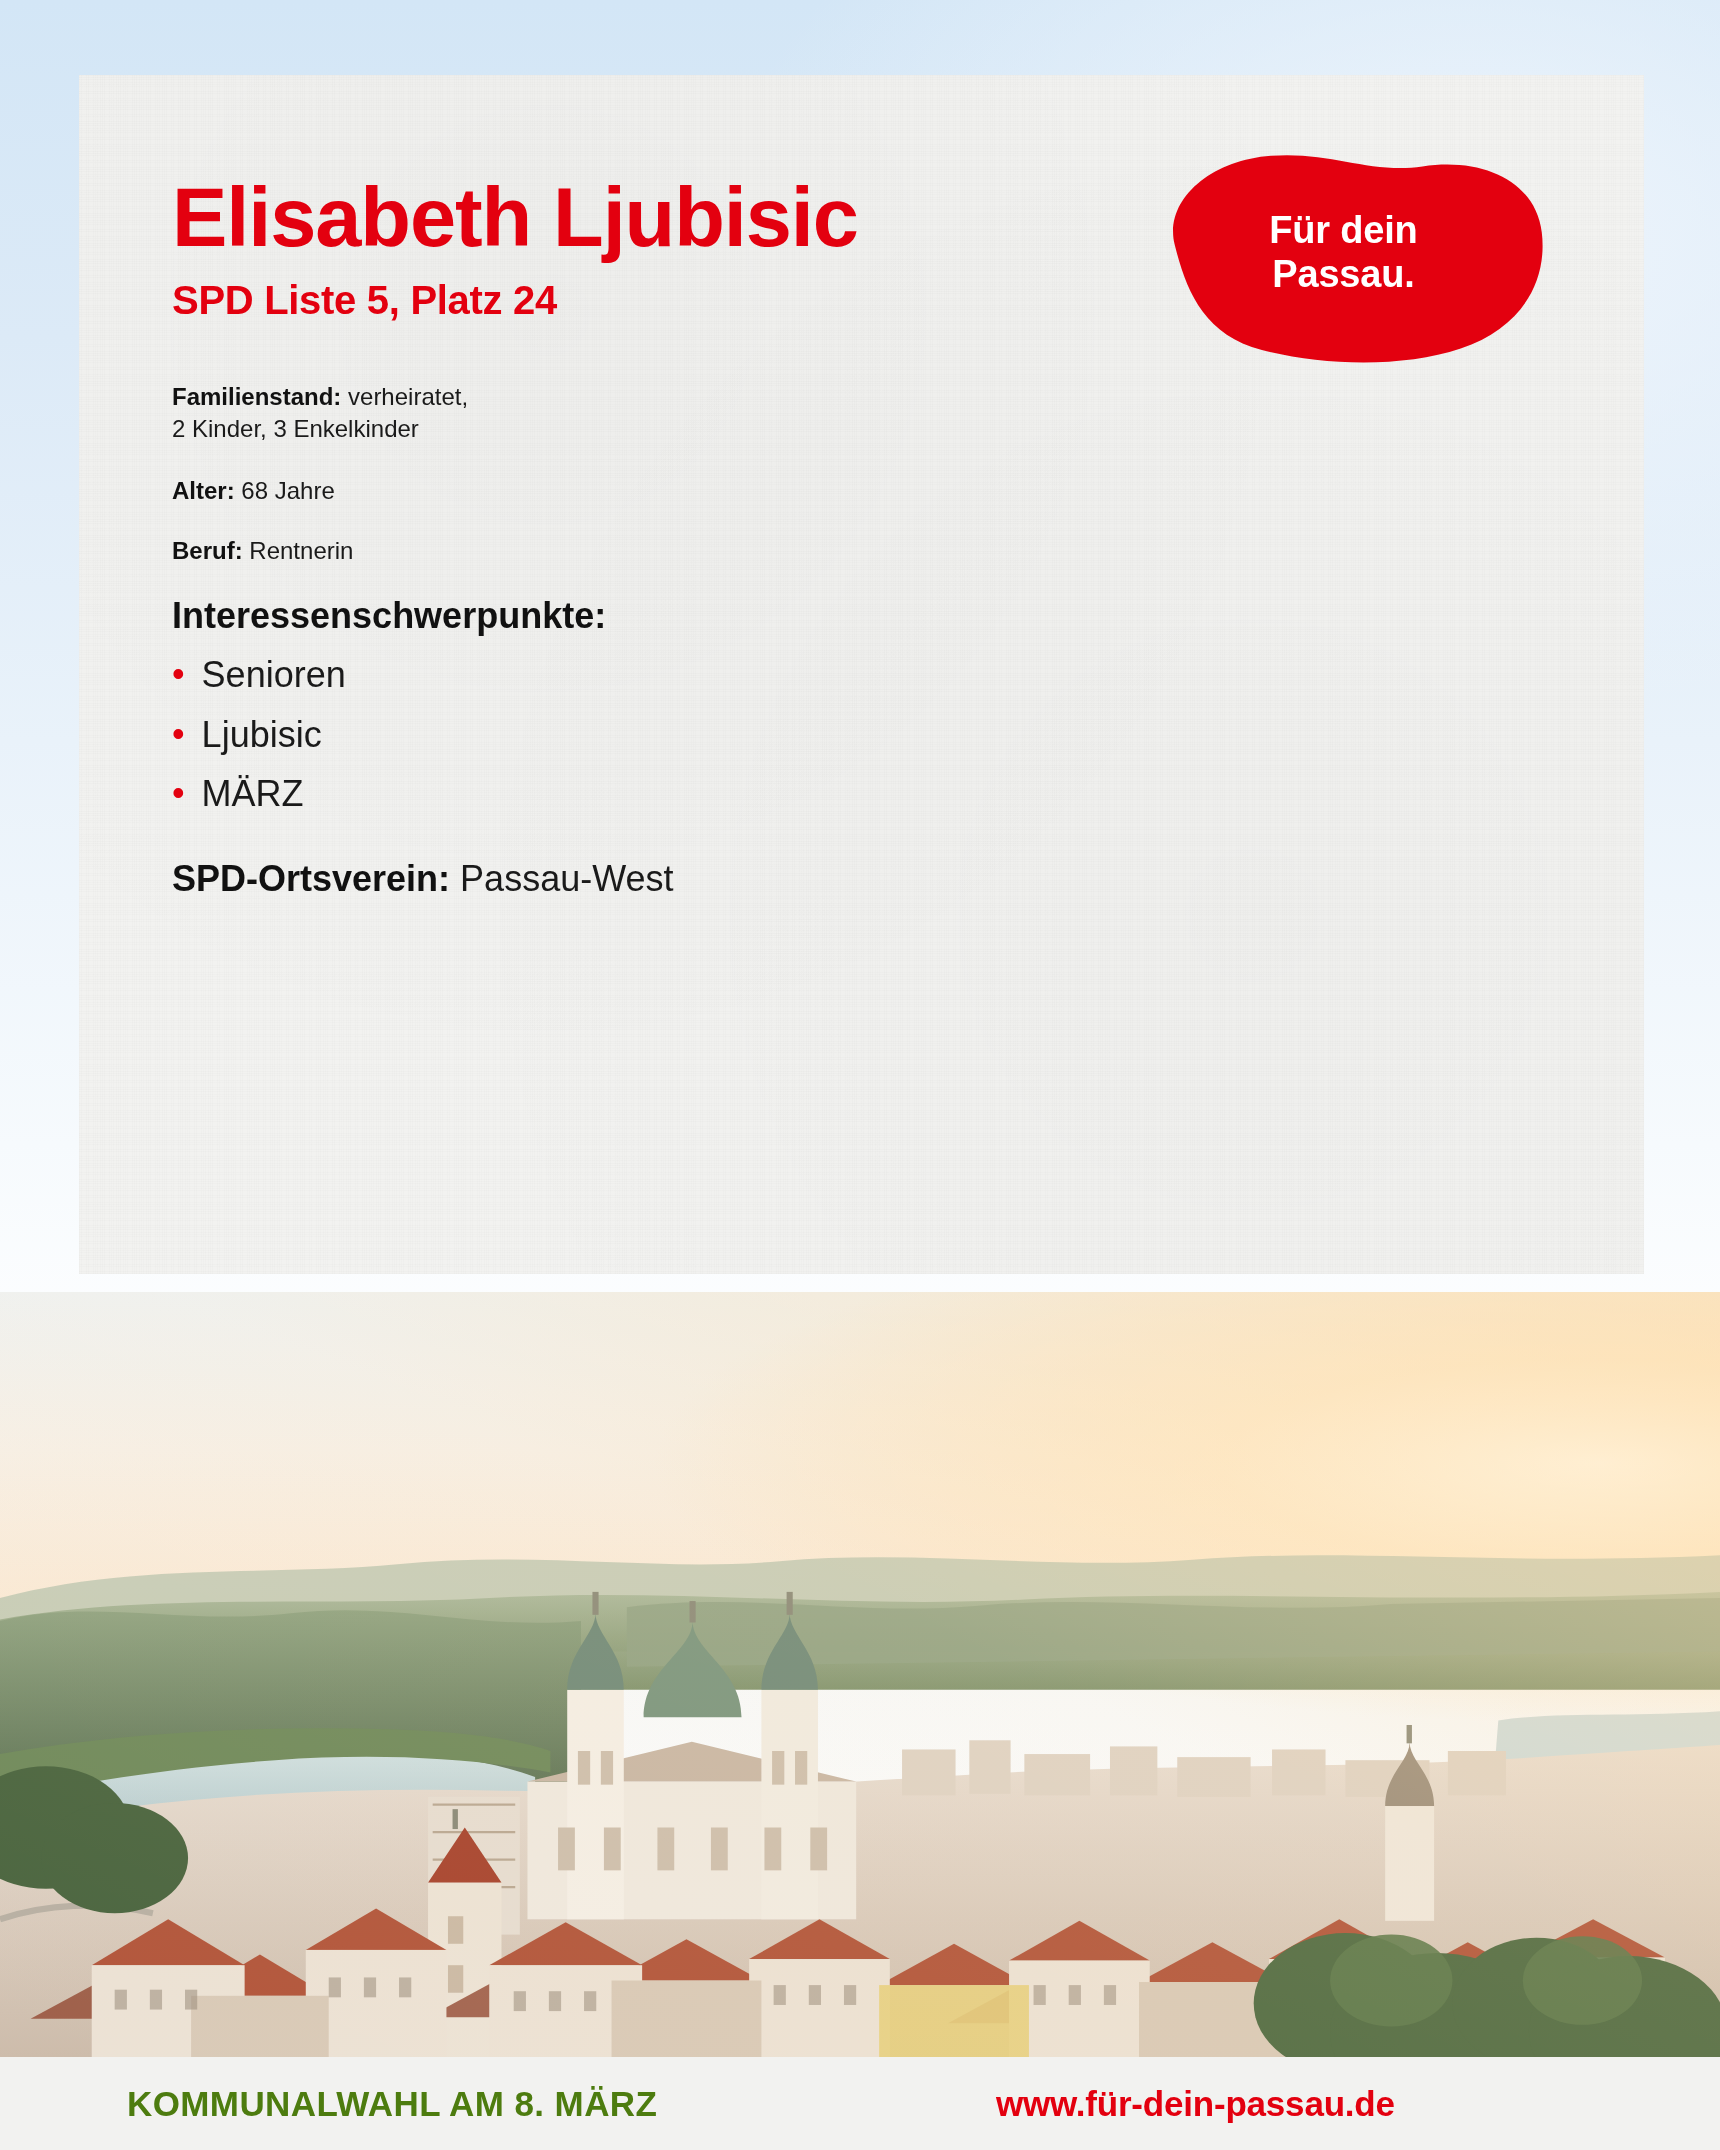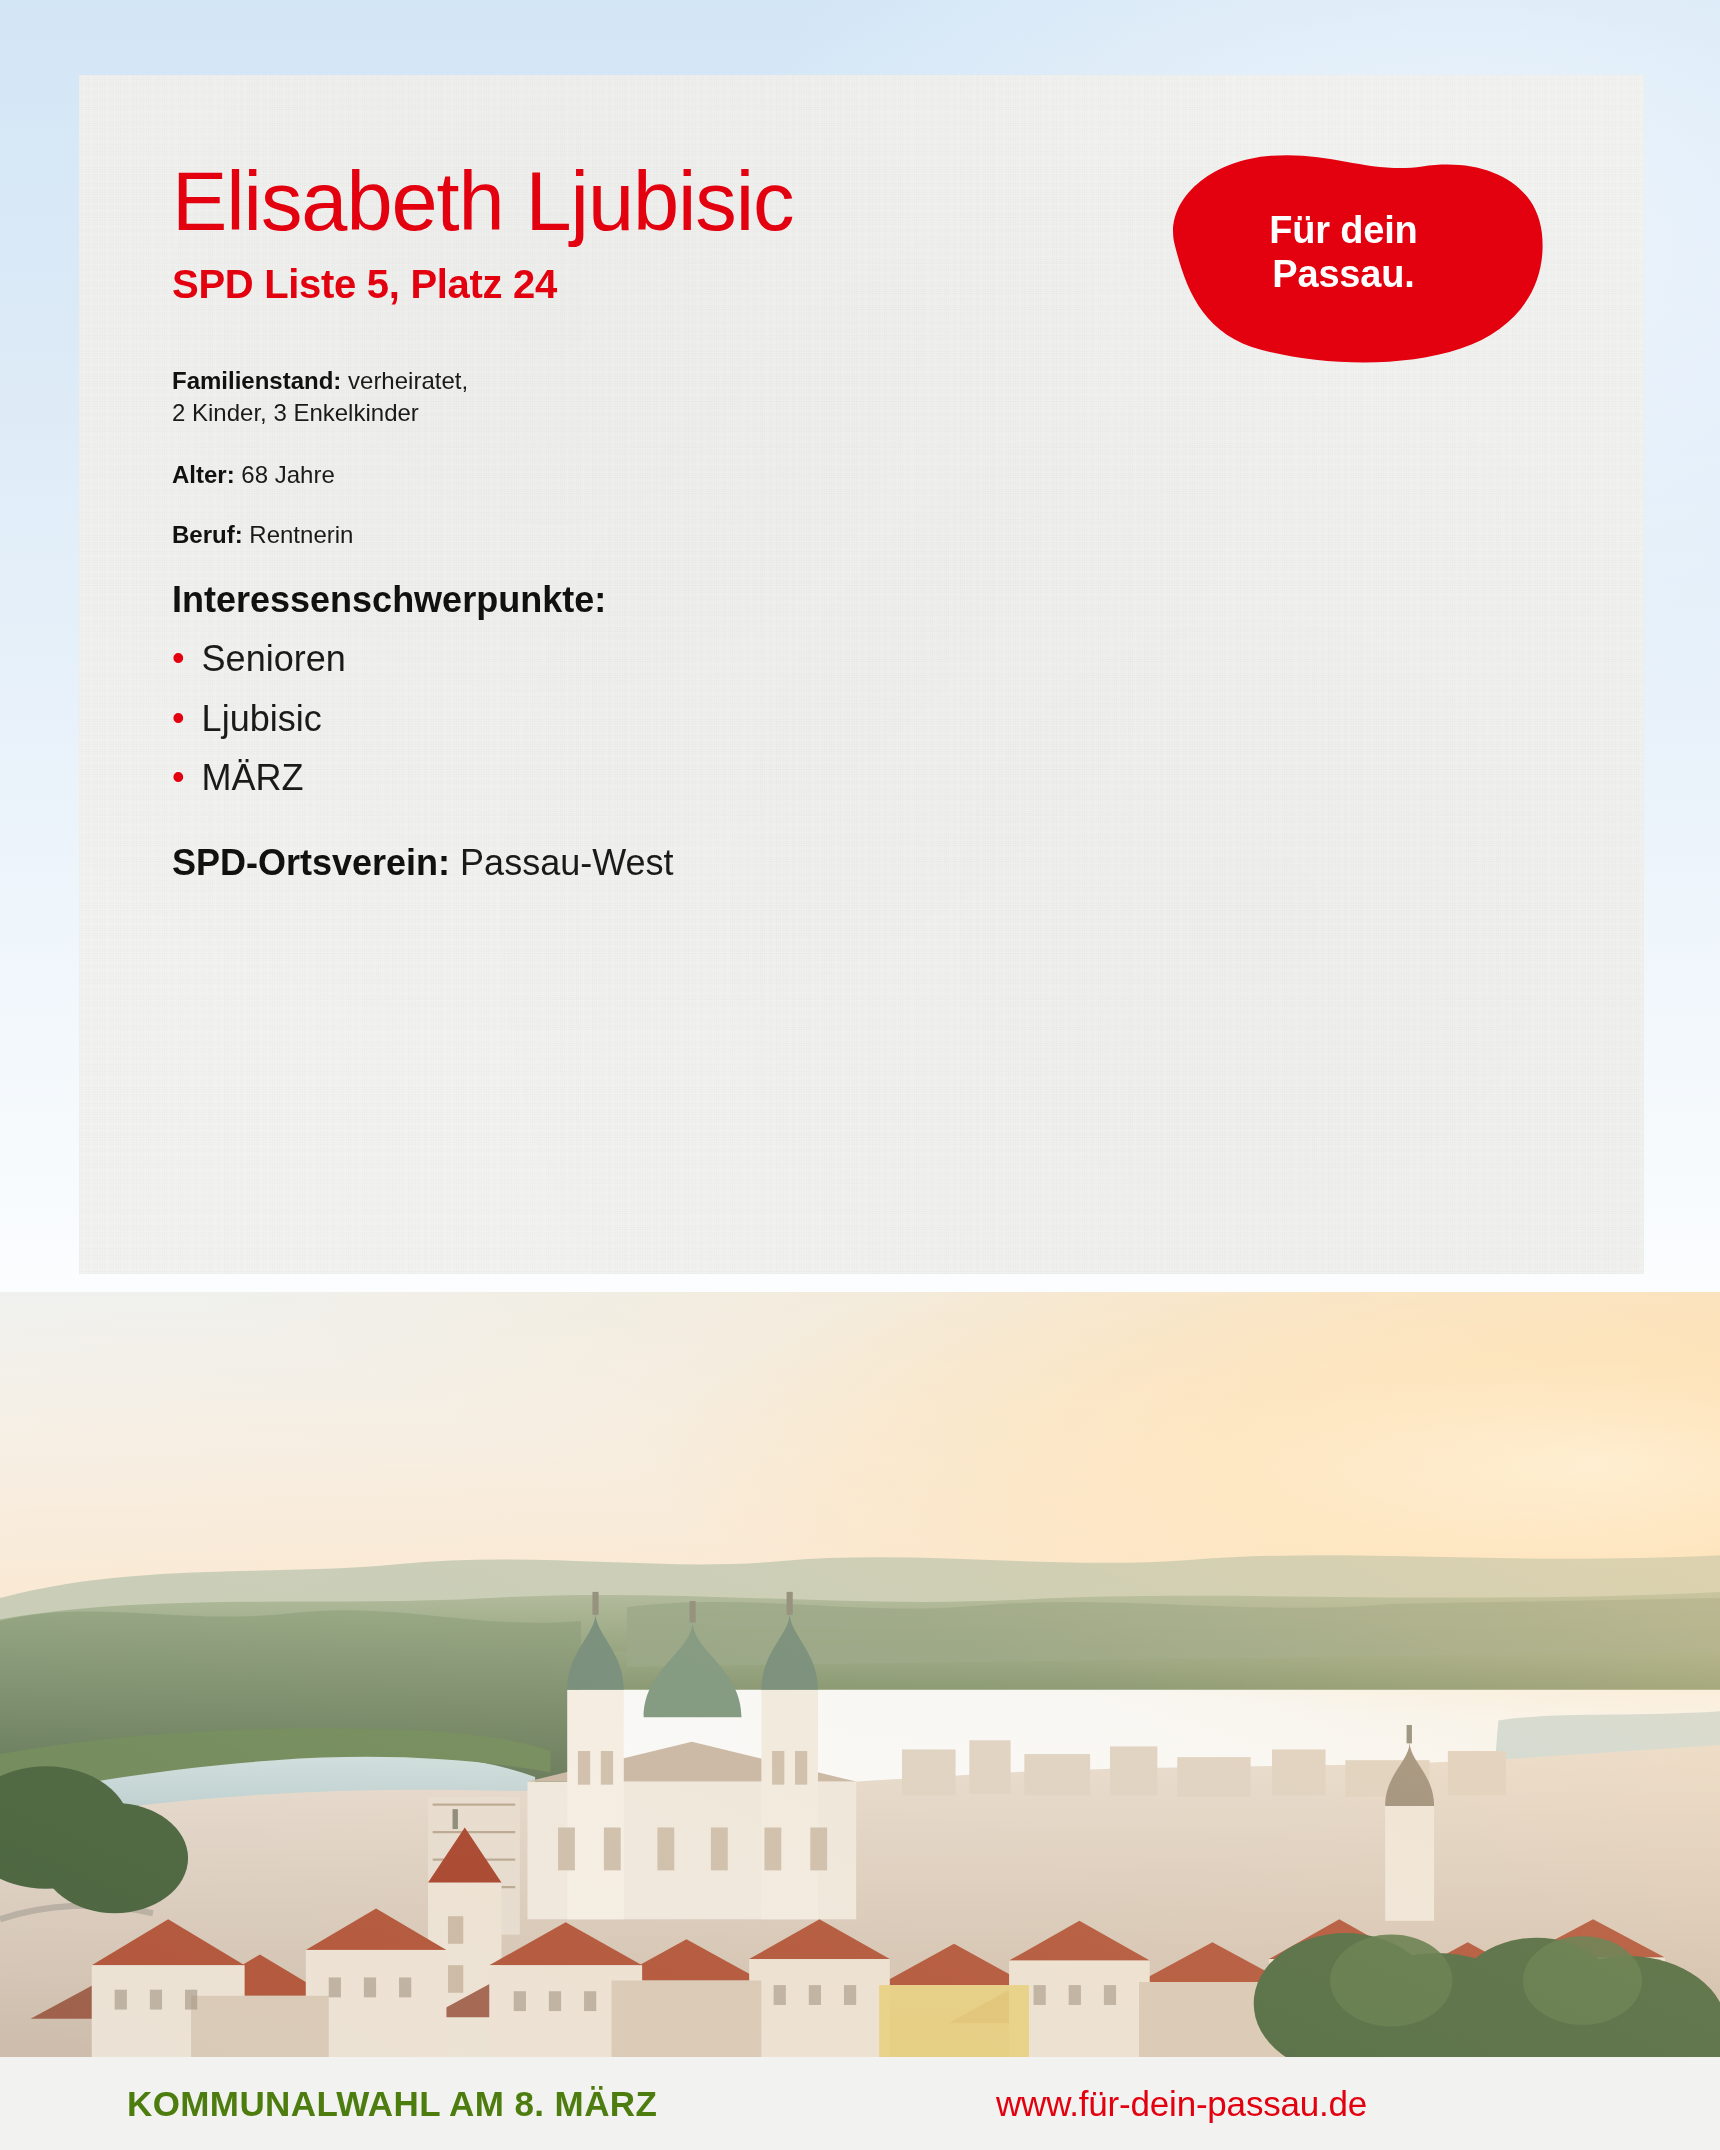--- a/index.html
+++ b/index.html
@@ -50,25 +50,25 @@
 
   .card-inner {
     position: absolute;
     left: 93px;
     top: 84px;
     right: 46px;
   }
 
   .cand-name {
     font-size: 83px;
-    font-weight: normal;
+    font-weight: bold;
     color: #e3000f;
     letter-spacing: -1.1px;
     line-height: 1.04;
-    margin: 0 0 17px 0;
+    margin: 16px 0 17px 0;
     white-space: nowrap;
   }
 
   .cand-list {
     font-size: 40px;
     font-weight: bold;
     color: #e3000f;
     letter-spacing: -0.3px;
     margin: 16px 0 58px 0;
   }
@@ -169,21 +169,21 @@
     left: 127px;
     font-size: 35px;
     font-weight: bold;
     color: #4d7c0f;
     letter-spacing: 0.4px;
   }
   .footer-right {
     position: absolute;
     left: 996px;
     font-size: 35px;
-    font-weight: normal;
+    font-weight: bold;
     color: #e3000f;
     letter-spacing: -0.2px;
   }
 </style>
 </head>
 <body>
 
 <div class="poster">
 
   <div class="sky"></div>

